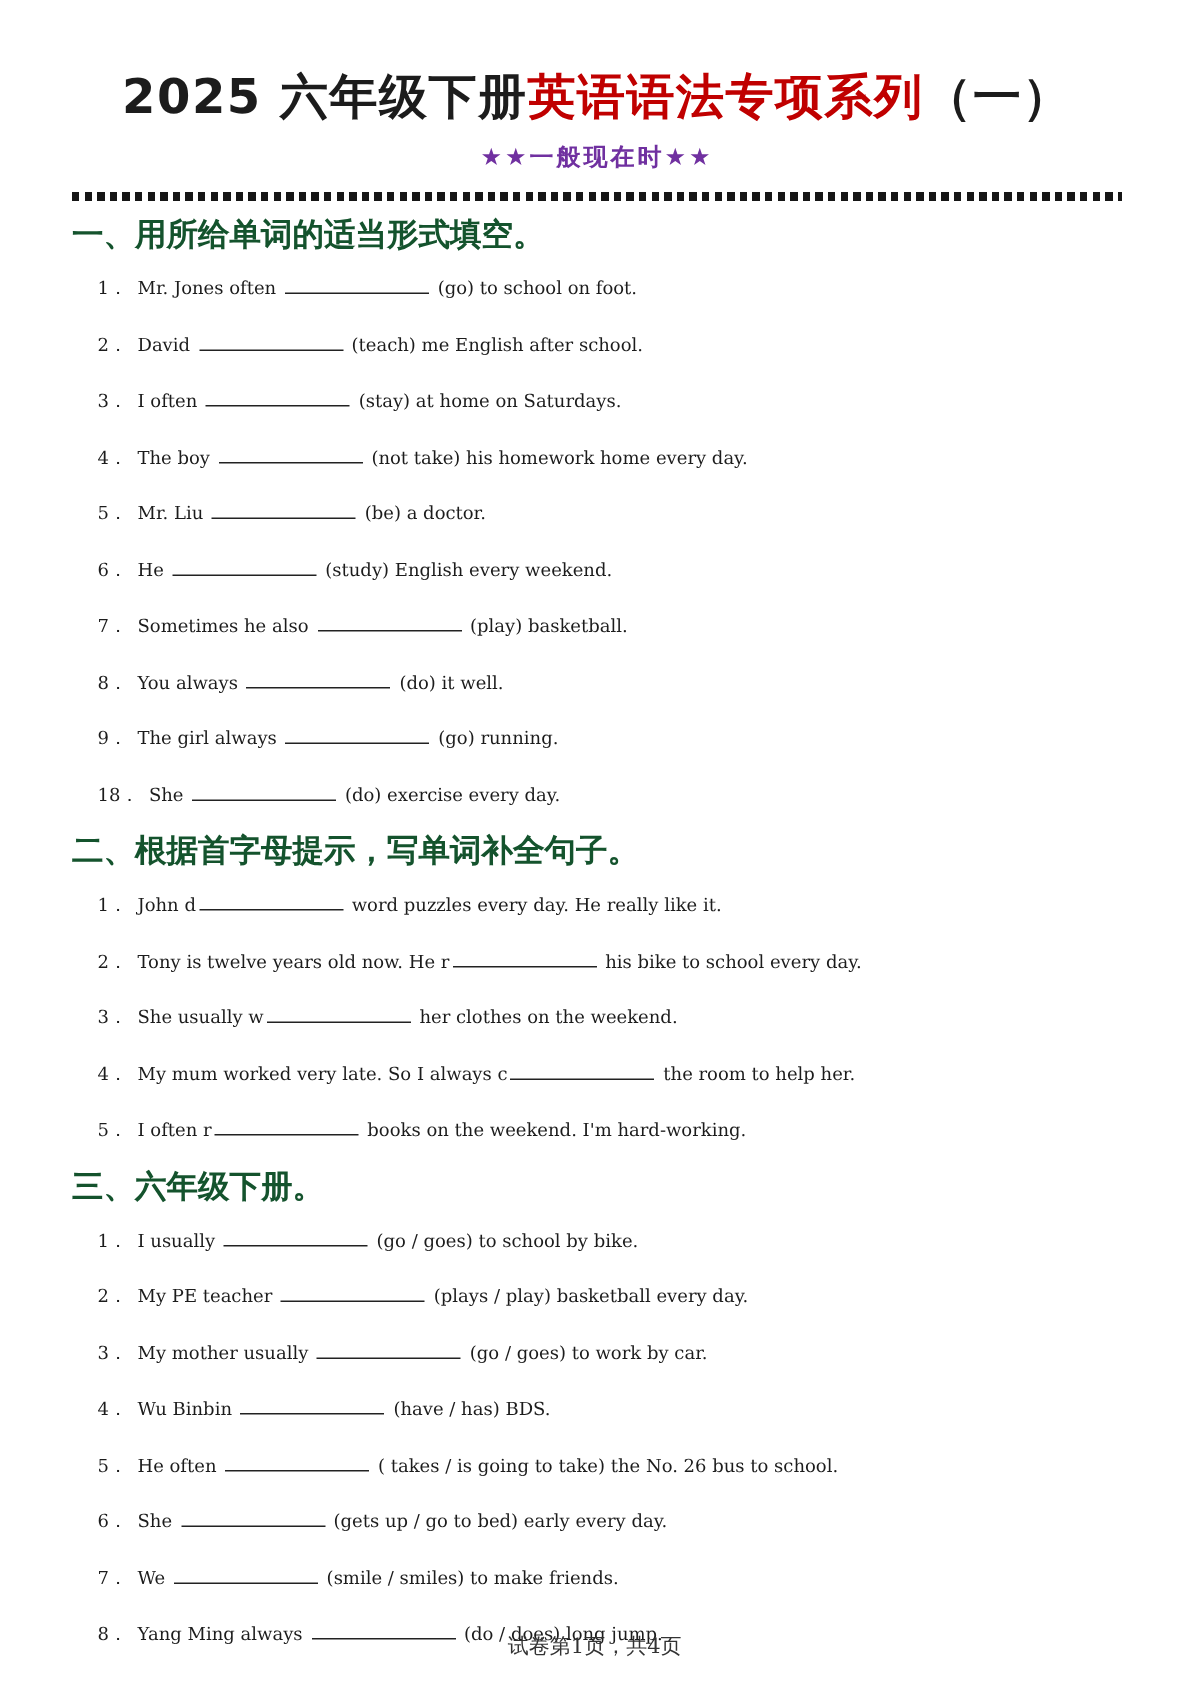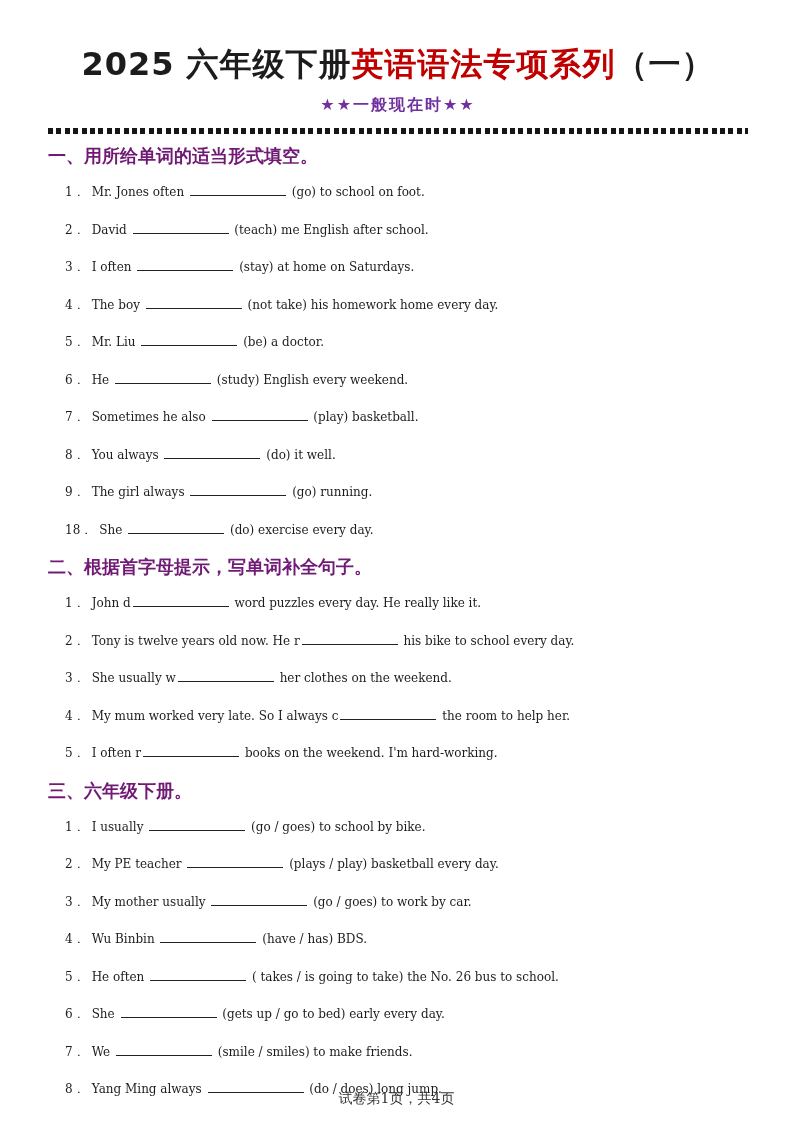--- a/index.html
+++ b/index.html
@@ -22,22 +22,22 @@
     font-family:"DejaVu Sans","Liberation Sans",sans-serif;
     font-weight:700;font-size:16px;line-height:24px;
     color:var(--purple,#7030a0);letter-spacing:2px;
   }
   .divider{
     height:6px;margin:11px 0 10px 0;
     background:repeating-linear-gradient(90deg,#161616 0 5px,transparent 5px 8.4px);
   }
   .section-heading{
     font-family:"DejaVu Sans","Liberation Sans",sans-serif;
-    font-weight:700;font-size:18px;line-height:24px;
-    margin:9px 0 12px 0;color:#701a75;
+    font-weight:700;font-size:21px;line-height:24px;
+    margin:9px 0 12px 0;color:#14532d;
   }
   .item-line{
     margin:0 0 14px 17px;
     font-size:12px;line-height:22.5px;
     white-space:nowrap;
   }
   .item-num{margin-right:7px;}
   .blank{
     display:inline-block;width:96px;height:15px;
     border-bottom:1px solid #222;

